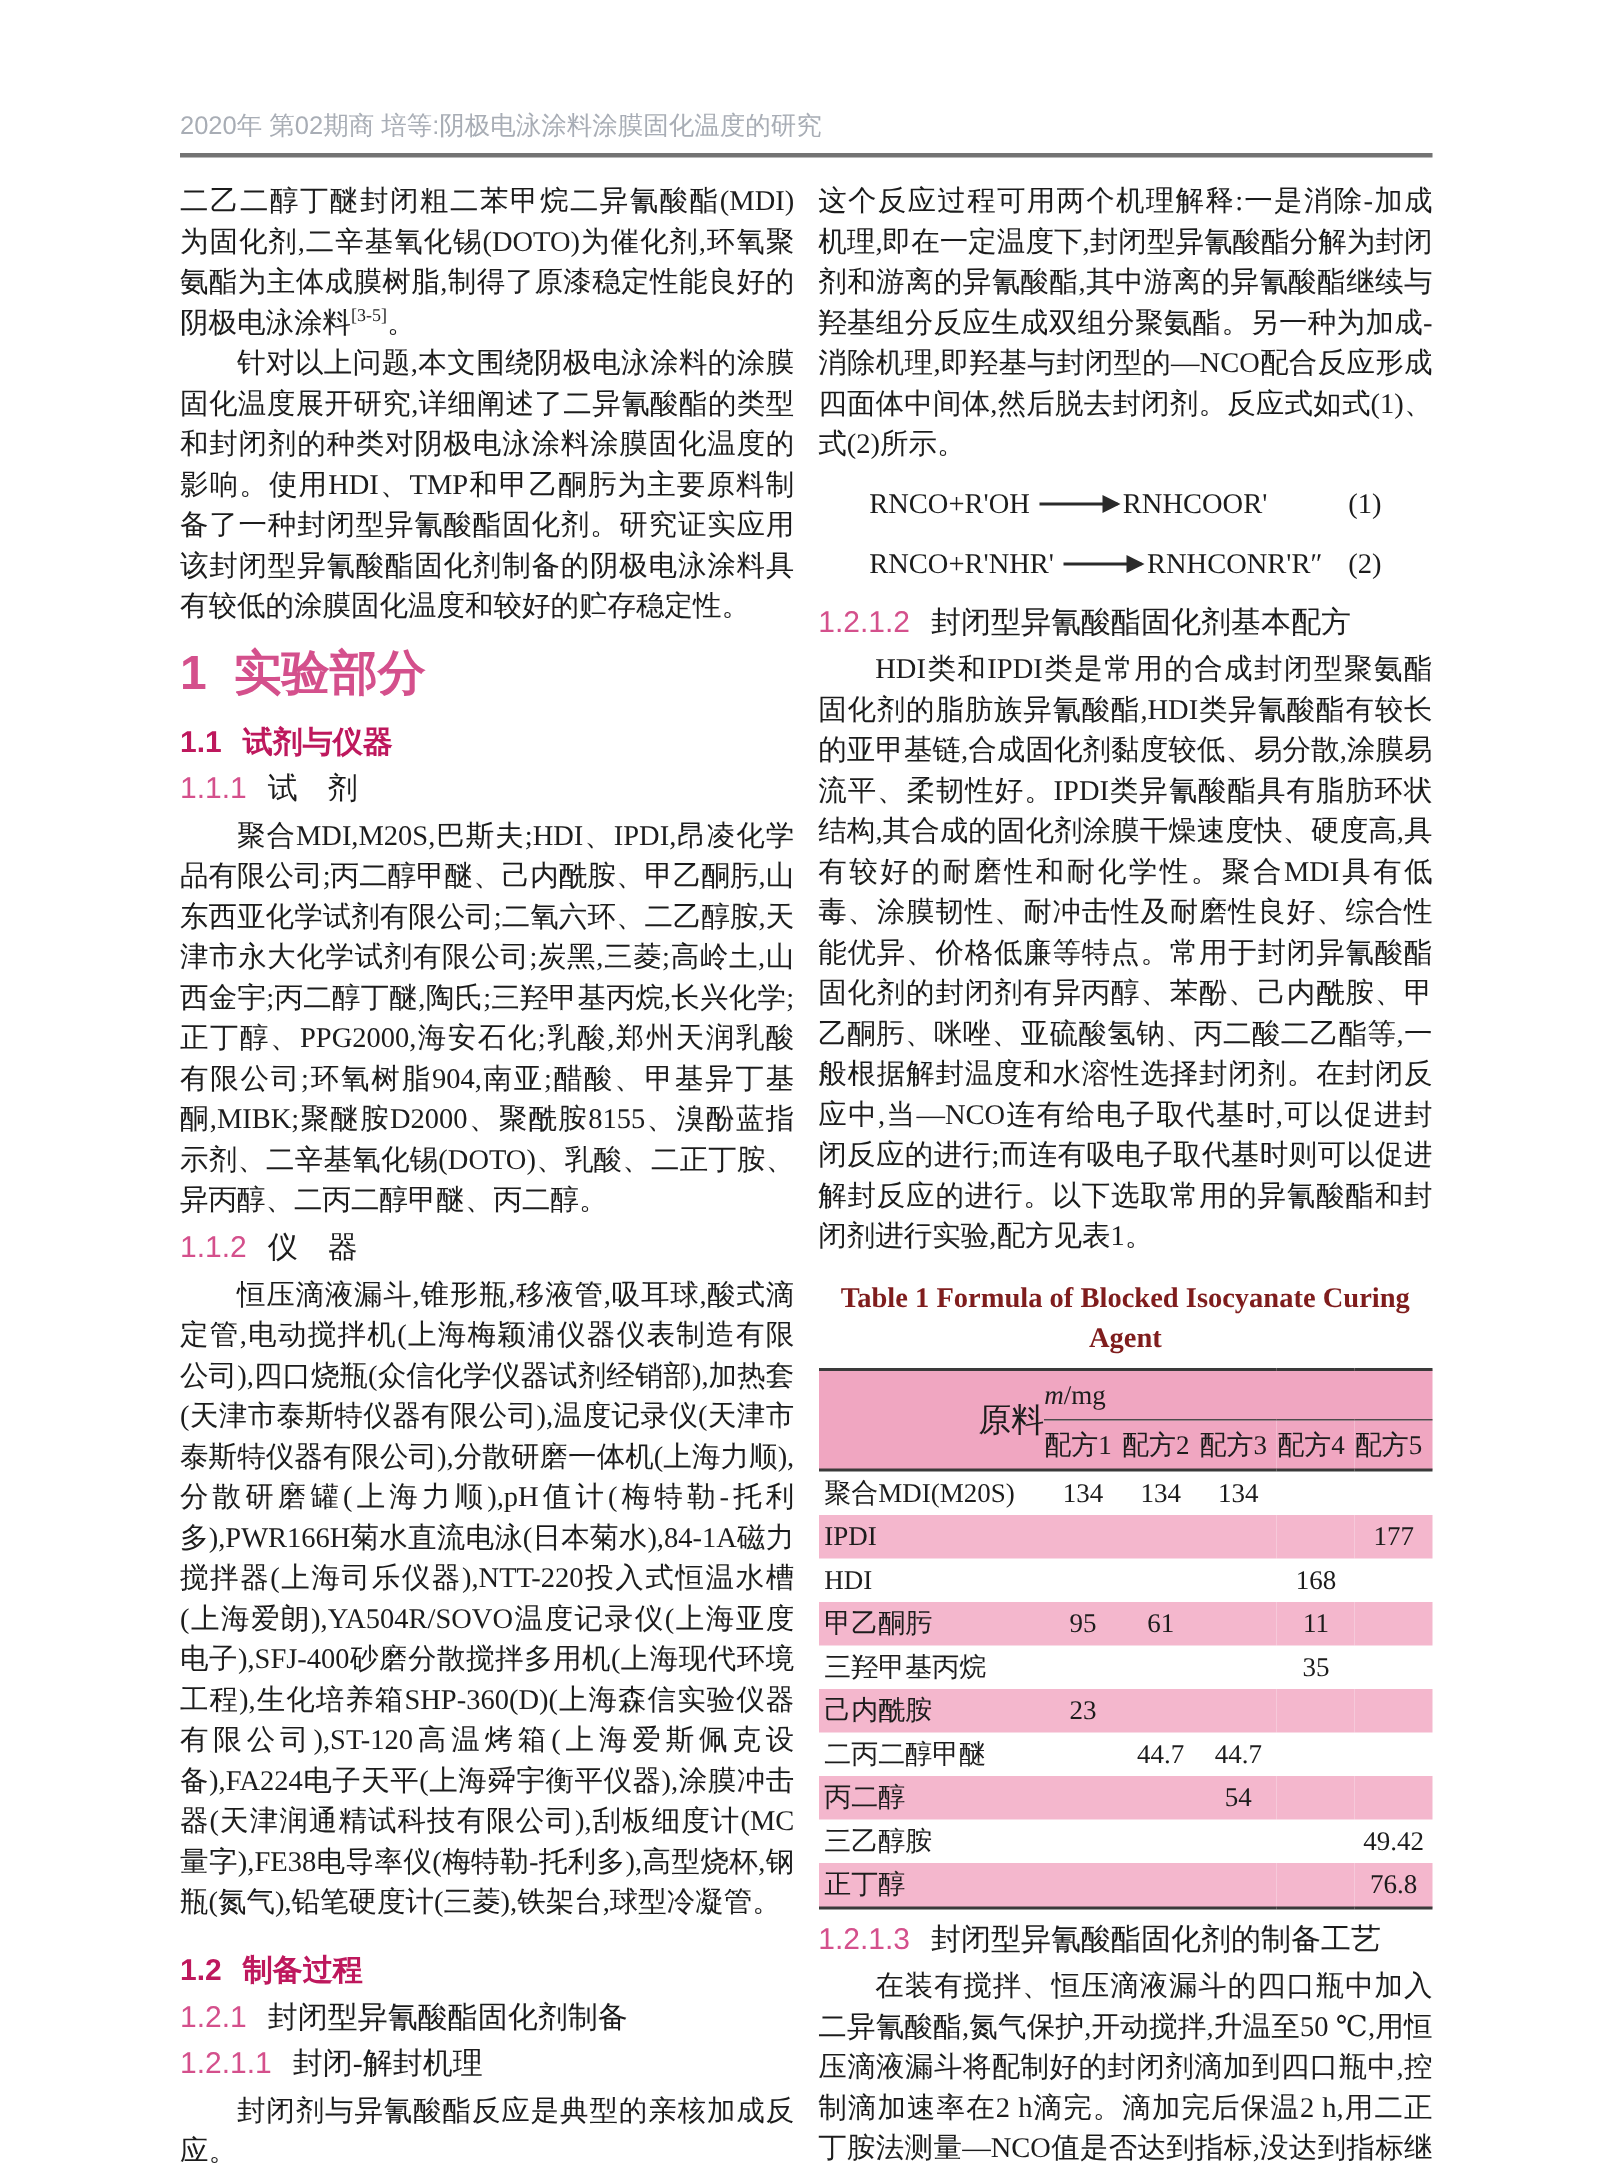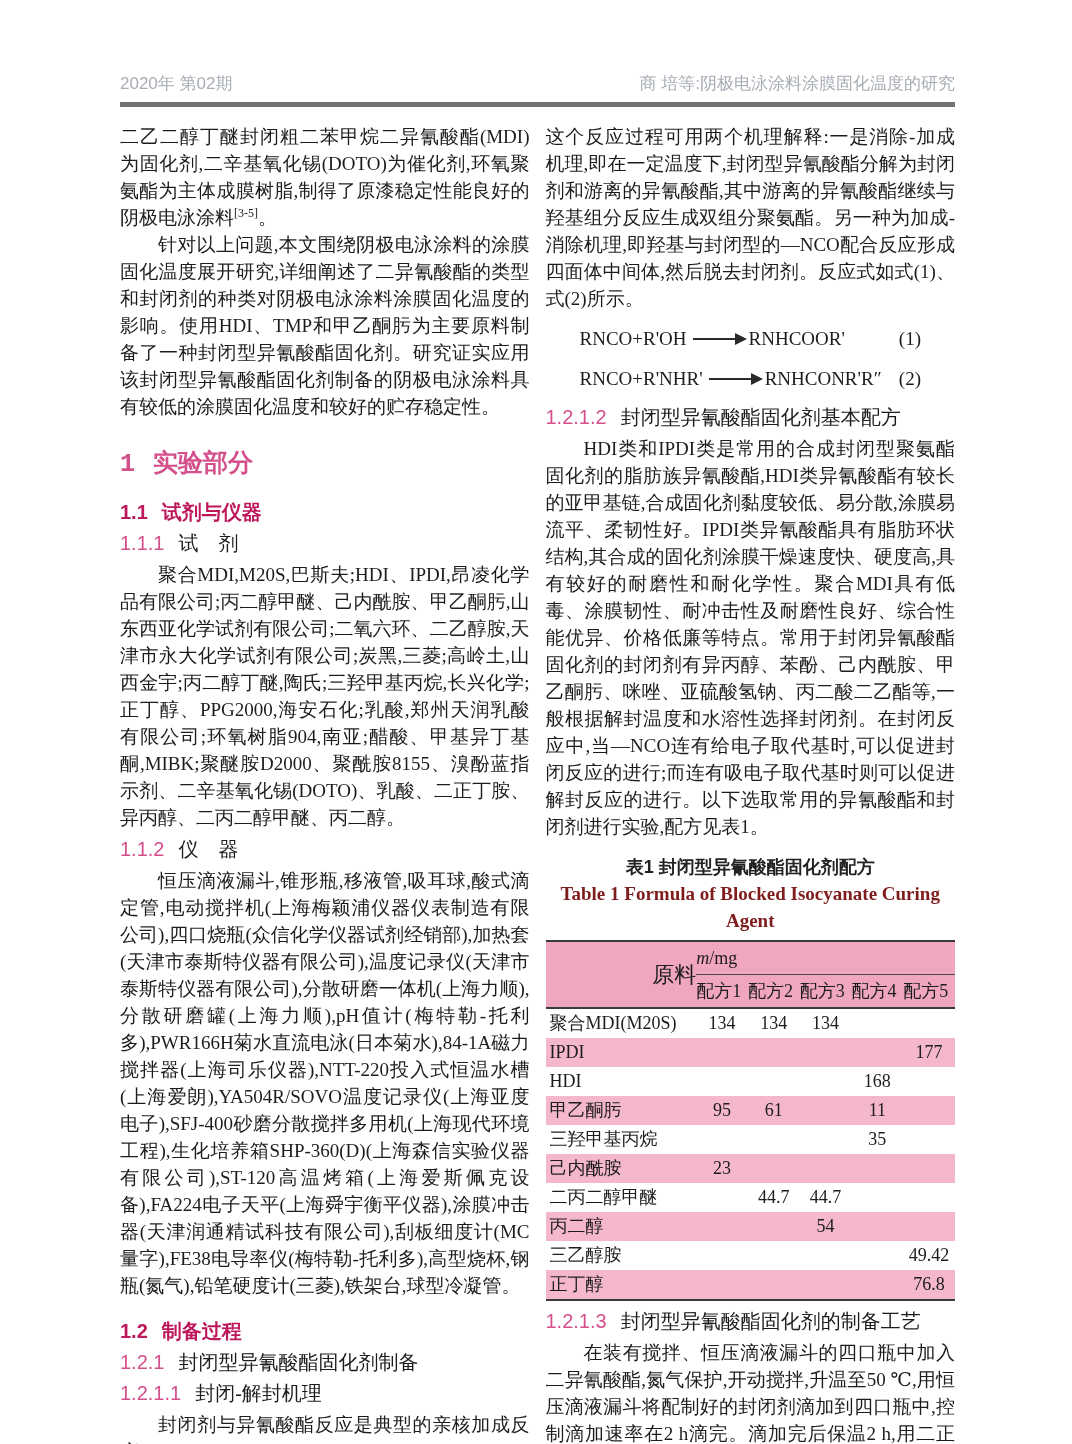--- a/index.html
+++ b/index.html
@@ -6,34 +6,34 @@
   .page {
     position:relative; width:1072px; height:1444px; margin:0 auto;
     box-sizing:border-box; padding:0 117px 36px 120px;
     display:flex; flex-direction:column;
     font-family:"Liberation Serif","DejaVu Serif",serif;
     color:#1c1c1c; background:#ffffff; overflow:hidden;
   }
   
   .page-header {
     margin-top:72px; padding-bottom:7px;
-    display:flex; justify-content:space-between; align-items:flex-end;
-    border-bottom:5px solid #737373;
+    display:flex; justify-content:flex-start; align-items:flex-end;
+    border-bottom:3px solid #737373;
     color:#a8adb5; font-size:17px;
     font-family:"Liberation Sans",sans-serif;
   }
   
   .columns { display:flex; gap:16px; margin-top:16px; }
   .col { width:410px; font-size:19px; line-height:27px; text-align:justify; }
   .col p { margin:0; }
   .col p.indent { text-indent:2em; }
   sup.ref { font-size:12px; line-height:0; }
   
-  .h1 { color:#d4508c; font-family:Liberation Mono, monospace; font-weight:bold;
-        font-size:25px; line-height:30px; margin:30px 0 12px; }
+  .h1 { color:#d4508c; font-family:Liberation Sans, sans-serif; font-weight:bold;
+        font-size:32px; line-height:30px; margin:15px 0 12px; }
   .h1 .hnum { margin-right:18px; }
   .h2 { color:#be185d; font-family:"Liberation Sans",sans-serif; font-weight:bold;
         font-size:20px; line-height:24px; margin:20px 0 7px; }
   .h2 .hnum { margin-right:14px; }
   .h3 { font-size:20px; line-height:25px; margin:6px 0 5px; color:#1c1c1c; }
   .h3 .hnum { color:#d4508c; font-family:"Liberation Sans",sans-serif; margin-right:14px; }
   
   .equation { display:flex; justify-content:space-between; align-items:center;
               margin:13px 34px 13px 34px; font-size:19px; }
   .eq-body { white-space:nowrap; }
@@ -114,21 +114,20 @@
         <span class="eq-body"><span>RNCO+R'NHR'</span><span class="arrow"></span><span>RNHCONR'R″</span></span>
         <span class="eq-num">(2)</span>
       </div>
 
       <div class="h3">
         <span class="hnum">1.2.1.2</span><span>封闭型异氰酸酯固化剂基本配方</span>
       </div>
       <p class="indent">HDI类和IPDI类是常用的合成封闭型聚氨酯固化剂的脂肪族异氰酸酯,HDI类异氰酸酯有较长的亚甲基链,合成固化剂黏度较低、易分散,涂膜易流平、柔韧性好。IPDI类异氰酸酯具有脂肪环状结构,其合成的固化剂涂膜干燥速度快、硬度高,具有较好的耐磨性和耐化学性。聚合MDI具有低毒、涂膜韧性、耐冲击性及耐磨性良好、综合性能优异、价格低廉等特点。常用于封闭异氰酸酯固化剂的封闭剂有异丙醇、苯酚、己内酰胺、甲乙酮肟、咪唑、亚硫酸氢钠、丙二酸二乙酯等,一般根据解封温度和水溶性选择封闭剂。在封闭反应中,当—NCO连有给电子取代基时,可以促进封闭反应的进行;而连有吸电子取代基时则可以促进解封反应的进行。以下选取常用的异氰酸酯和封闭剂进行实验,配方见表1。</p>
 
       <div class="table-block">
-        <div class="t-cn">表1  封闭型异氰酸酯固化剂配方</div>
         <div class="t-en">Table 1   Formula of Blocked Isocyanate Curing Agent</div>
         <table class="formula">
           <thead>
             <tr>
               <th class="mat-h" rowspan="2">原料</th>
               <th class="unit-h" colspan="5"><i>m</i><span>/mg</span></th>
             </tr>
             <tr>
               <th class="fh">配方1</th>
               <th class="fh">配方2</th>

